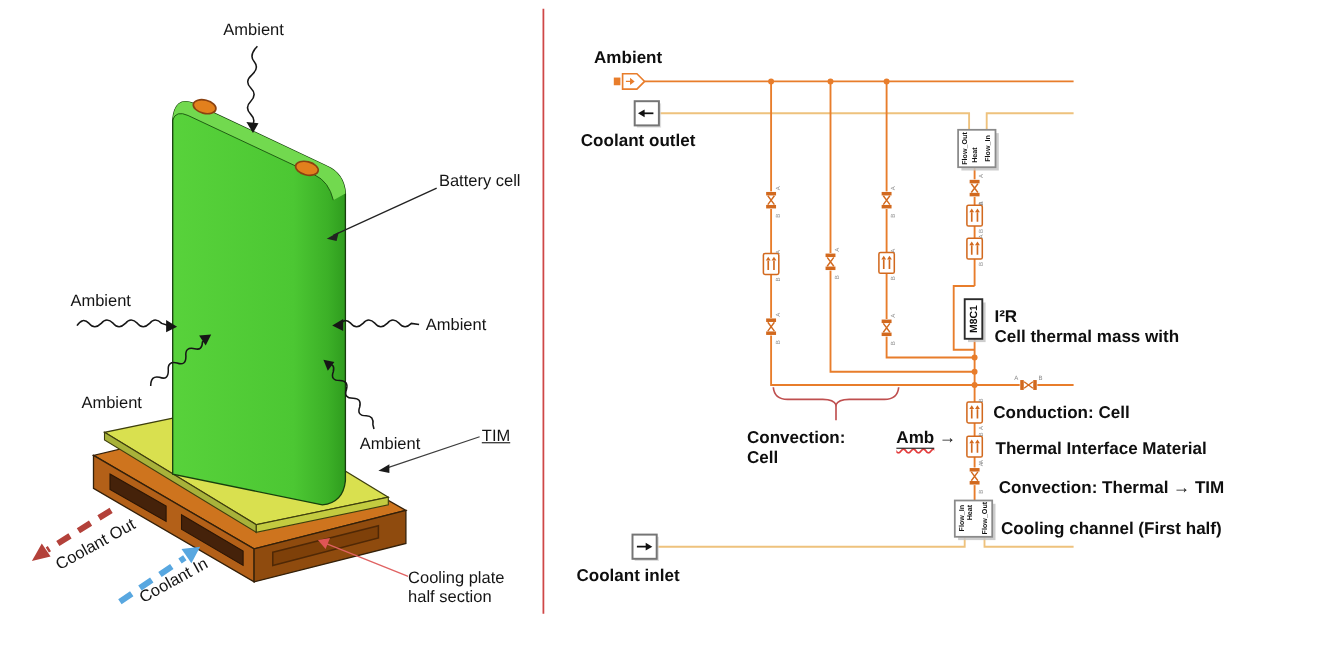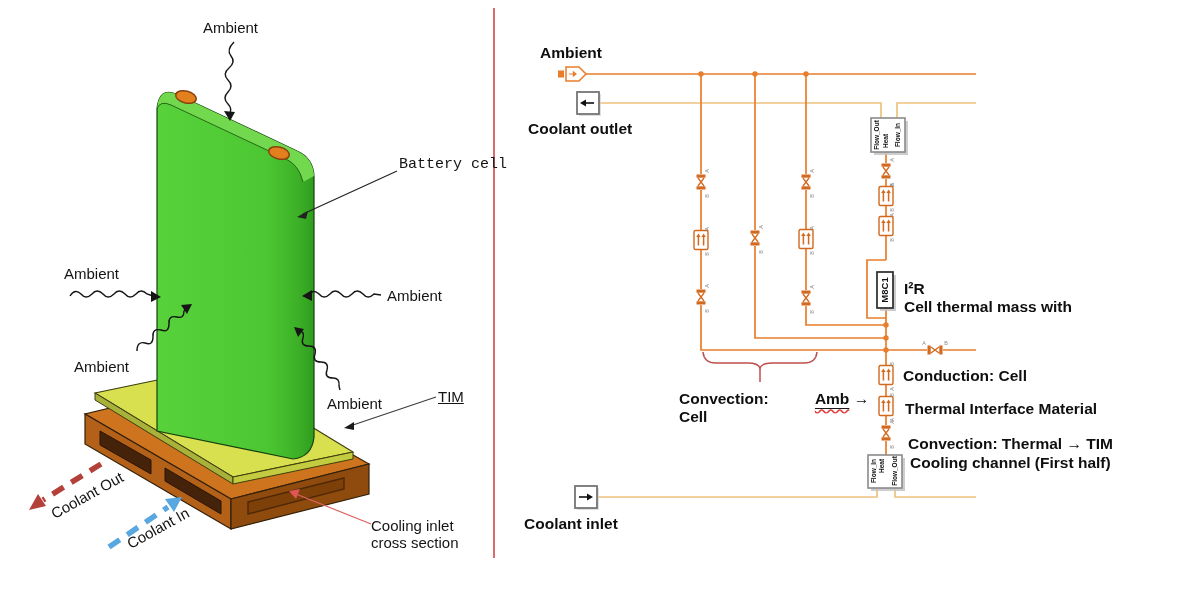--- a/index.html
+++ b/index.html
@@ -227,52 +227,52 @@
 
     <g stroke="#bf4f4f" stroke-width="1.5" fill="none">
       <path d="M703,352 Q704,363 716,363 L748,363 Q758,363 760,368 Q762,363 772,363 L804,363 Q816,363 817,352"></path>
       <path d="M760,368 L760,382"></path>
     </g>
   </g>
 </svg>
 
 <div>
   <div class="lbl" style="left:203px; top:19px;">Ambient</div>
-  <div class="lbl" style="left:399px; top:156px;font-family:Liberation Mono, monospace;">Battery cell</div>
+  <div class="lbl" style="left:399px; top:156px;">Battery cell</div>
   <div class="lbl" style="left:64px;  top:265px;">Ambient</div>
   <div class="lbl" style="left:387px; top:287px;">Ambient</div>
   <div class="lbl" style="left:74px;  top:358px;">Ambient</div>
   <div class="lbl" style="left:327px; top:395px;">Ambient</div>
   <div class="lbl" style="left:438px; top:388px;text-decoration:underline;">TIM</div>
   <div class="lbl rot" style="left:52px;  top:506px; transform:rotate(-29deg);">Coolant Out</div>
   <div class="lbl rot" style="left:128px; top:536px; transform:rotate(-29deg);">Coolant In</div>
   <div class="lbl" style="left:371px; top:517px;">
-    <div>Cooling inlet</div>
-    <div>cross section</div>
+    <div>Cooling plate</div>
+    <div>half section</div>
   </div>
 </div>
 
 <div>
   <div class="rlbl" style="left:540px; top:44px;">Ambient</div>
   <div class="rlbl" style="left:528px; top:120px;">Coolant outlet</div>
   <div class="rlbl" style="left:524px; top:515px;">Coolant inlet</div>
 
   <div class="rlbl" style="left:904px; top:280px;">
     <div>I²R</div>
     <div>Cell thermal mass with</div>
   </div>
 
   <div class="rlbl" style="left:903px; top:367px;">Conduction: Cell</div>
 
   <div class="rlbl" style="left:905px; top:400px;">
     <div>Thermal Interface Material</div>
   </div>
 
   <div class="rlbl" style="left:908px; top:435px;">Convection: Thermal → TIM</div>
-  <div class="rlbl" style="left:910px; top:454px;">Cooling channel (First half)</div>
+  <div class="rlbl" style="left:910px; top:472px;">Cooling channel (First half)</div>
 
   <div class="rlbl" style="left:679px; top:390px;">
     <div>
       <span>Convection: </span><span class="amb-wavy"><span class="amb-solid">Amb</span></span><span> →</span>
     </div>
     <div>Cell</div>
   </div>
 </div>
 
 </body></html>

